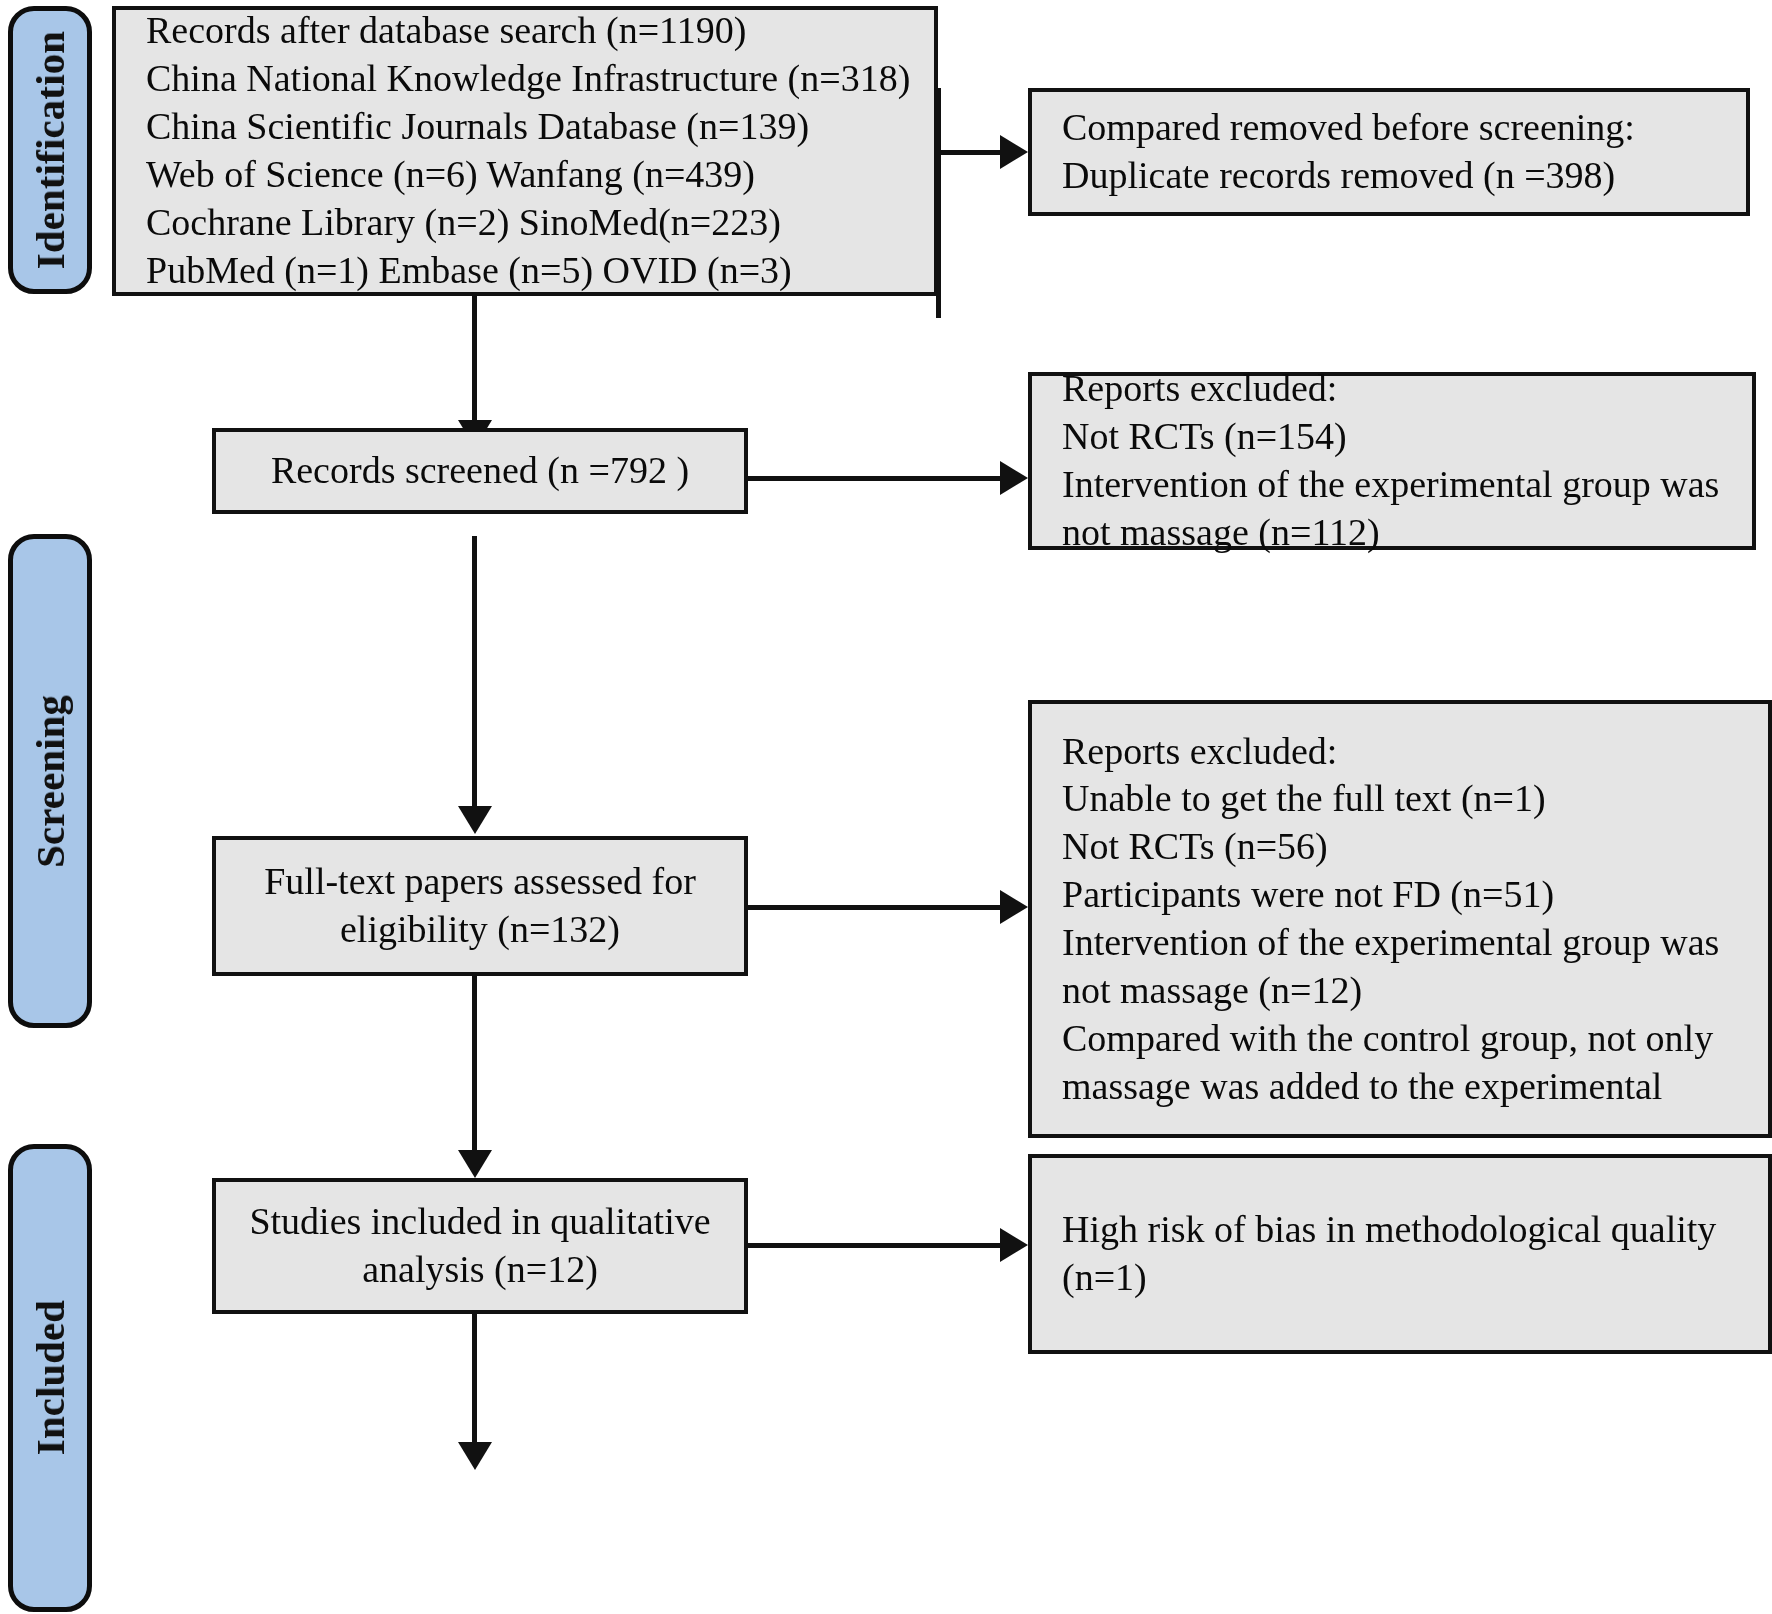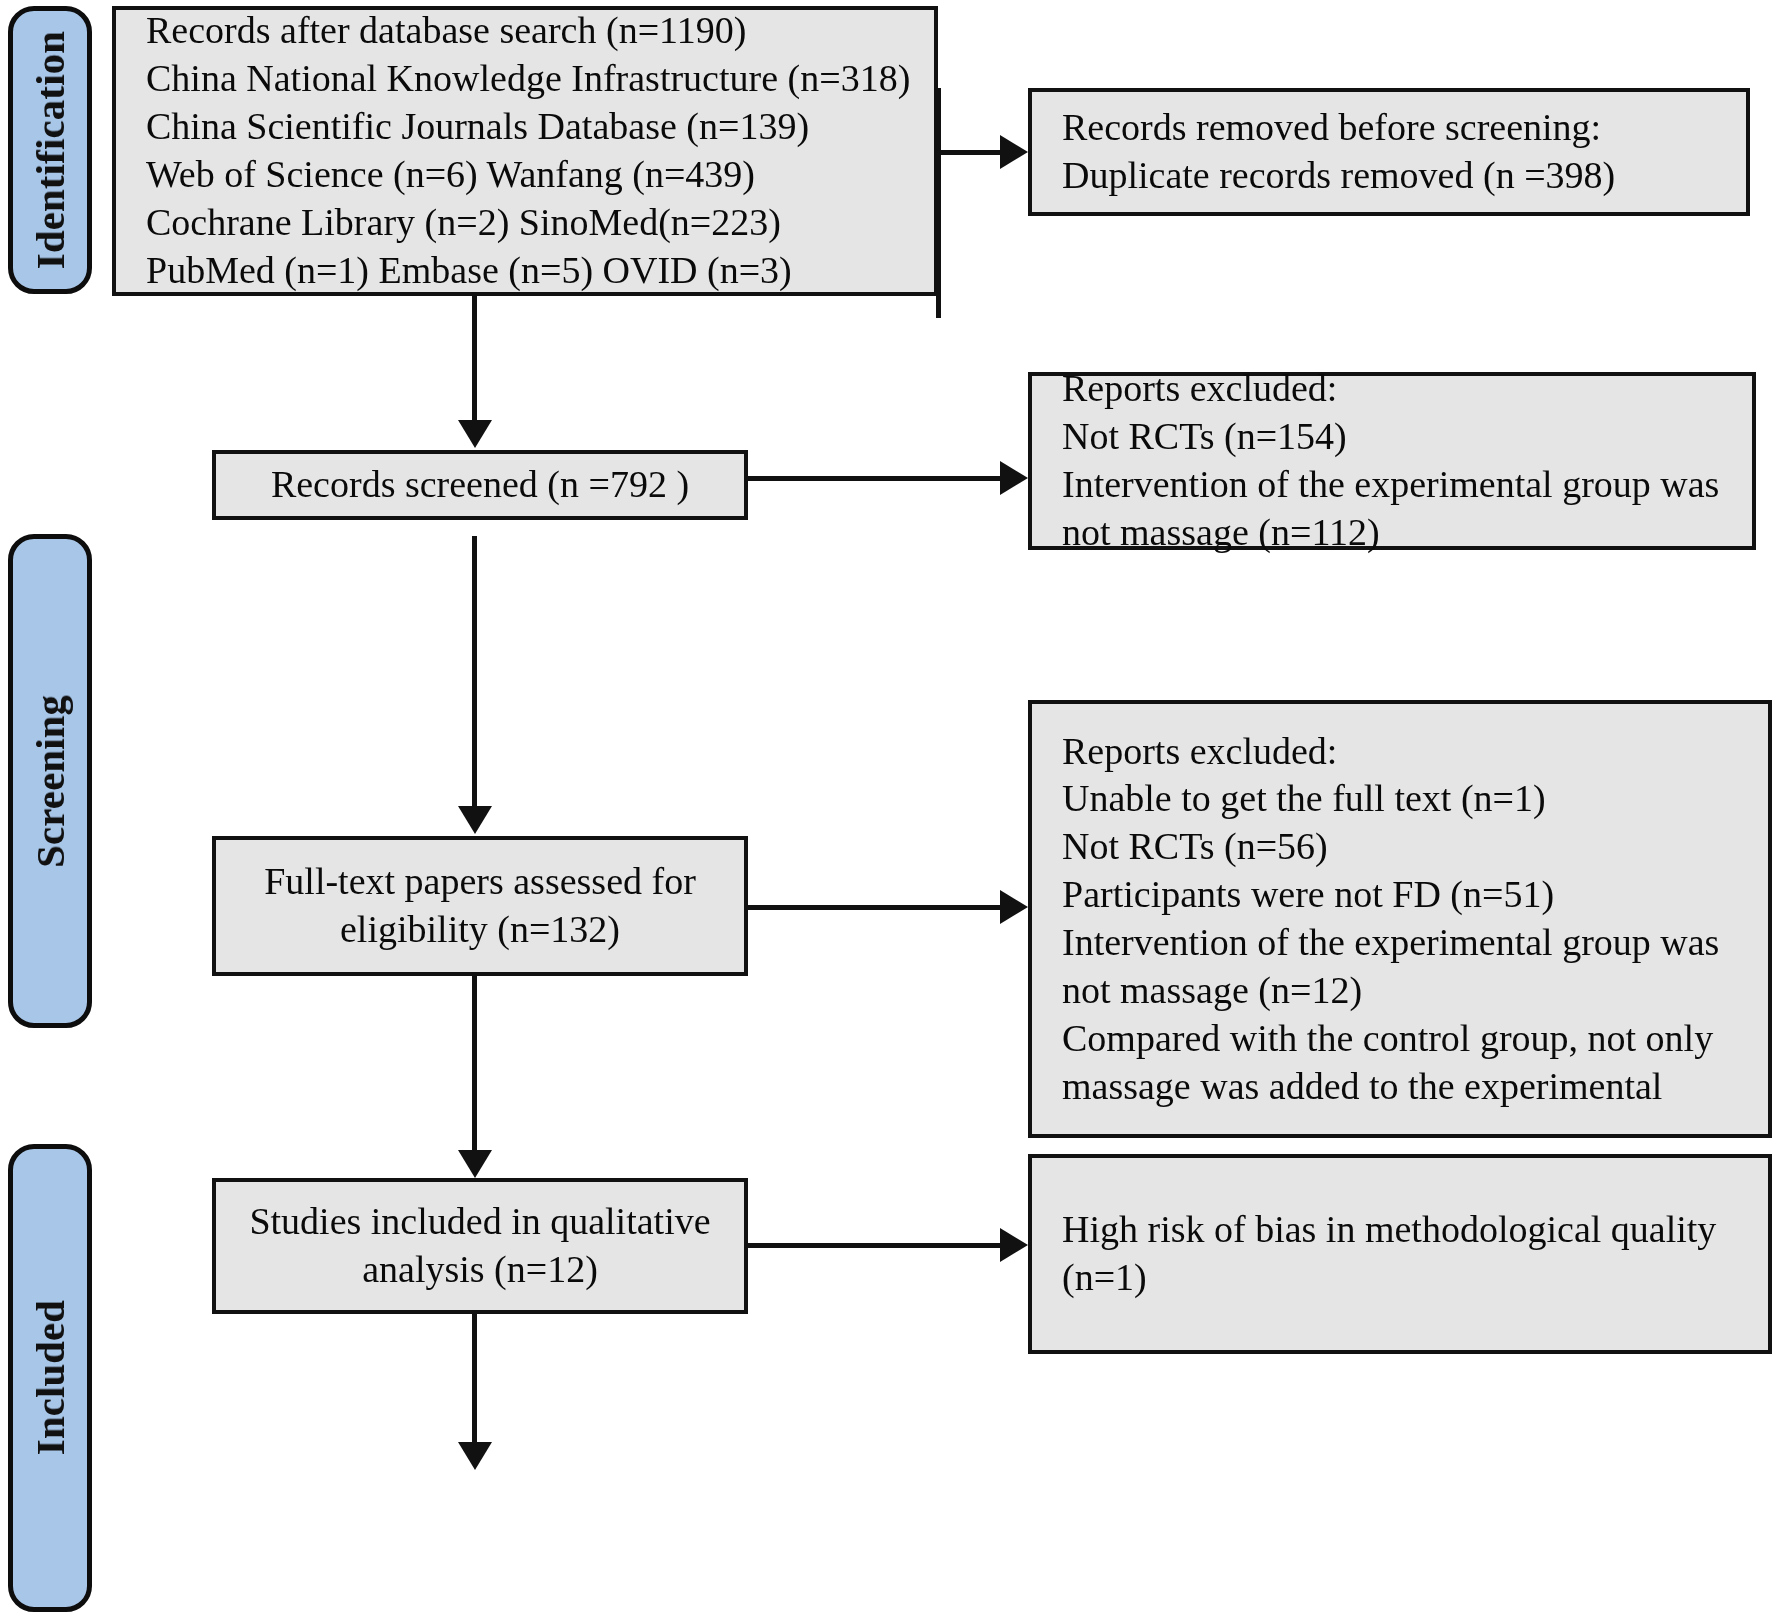--- a/index.html
+++ b/index.html
@@ -114,32 +114,32 @@
   <div class="box left-aligned" style="left:112px; top:6px; width:826px; height:290px;">
     <div class="line">Records after database search (n=1190)</div>
     <div class="line">China National Knowledge Infrastructure (n=318)</div>
     <div class="line">China Scientific Journals Database (n=139)</div>
     <div class="line">Web of Science (n=6)        Wanfang (n=439)</div>
     <div class="line">Cochrane Library (n=2)    SinoMed(n=223)</div>
     <div class="line">PubMed (n=1)     Embase (n=5)     OVID (n=3)</div>
   </div>
 
   <div class="box left-aligned" style="left:1028px; top:88px; width:722px; height:128px;">
-    <div class="line">Records removed before screening:</div>
+    <div class="line">Compared removed before screening:</div>
     <div class="line">Duplicate records removed (n =398)</div>
   </div>
 
   <div class="vline" style="left:936px; top:88px; height:230px;"></div>
   <div class="hline" style="left:936px; top:150px; width:66px;"></div>
   <div class="arrow-right" style="left:1000px; top:135px;"></div>
 
   <div class="vline" style="left:472px; top:296px; height:126px;"></div>
   <div class="arrow-down" style="left:458px; top:420px;"></div>
 
-  <div class="box centered" style="left:212px; top:450px; width:536px; height:70px;align-items:center;">
+  <div class="box centered" style="left:212px; top:428px; width:536px; height:86px;align-items:center;">
     <div class="line">Records screened (n =792 )</div>
   </div>
 
   <div class="box left-aligned" style="left:1028px; top:372px; width:728px; height:178px;">
     <div class="line">Reports excluded:</div>
     <div class="line">Not RCTs (n=154)</div>
     <div class="line">Intervention of the experimental group was</div>
     <div class="line">not massage (n=112)</div>
   </div>
 

